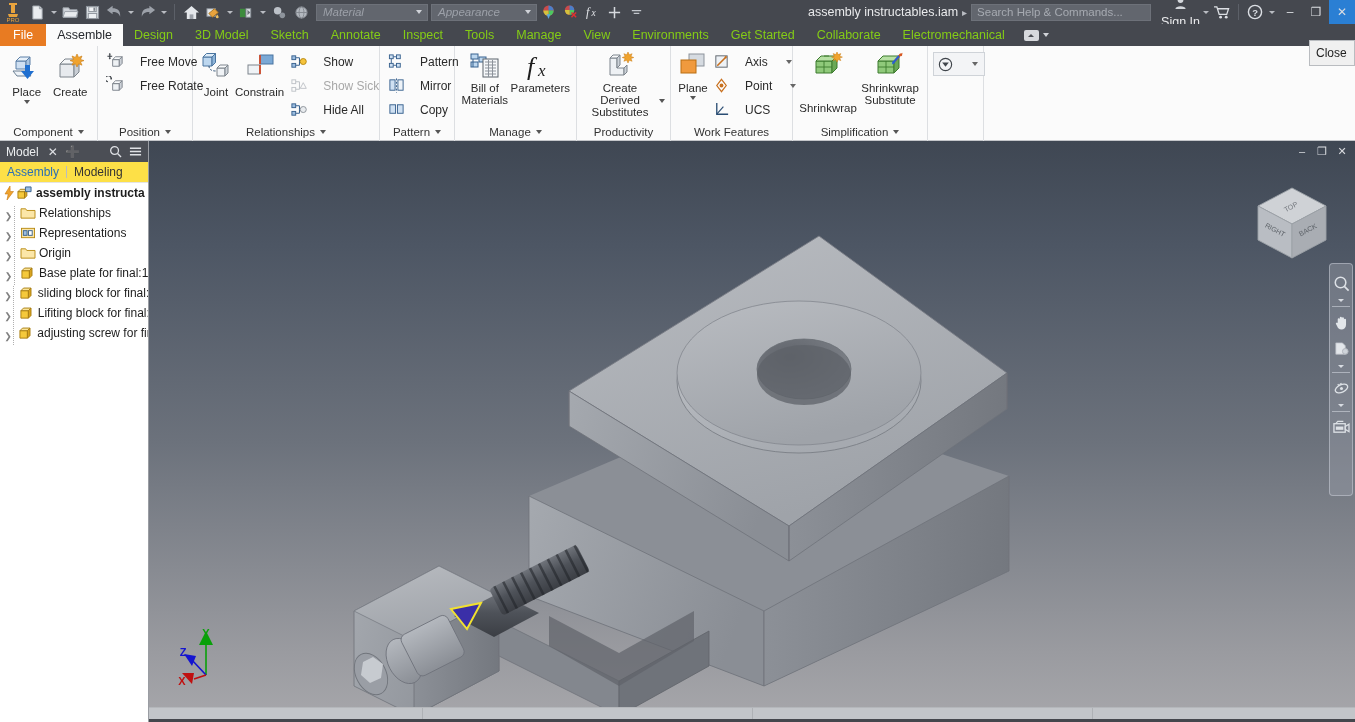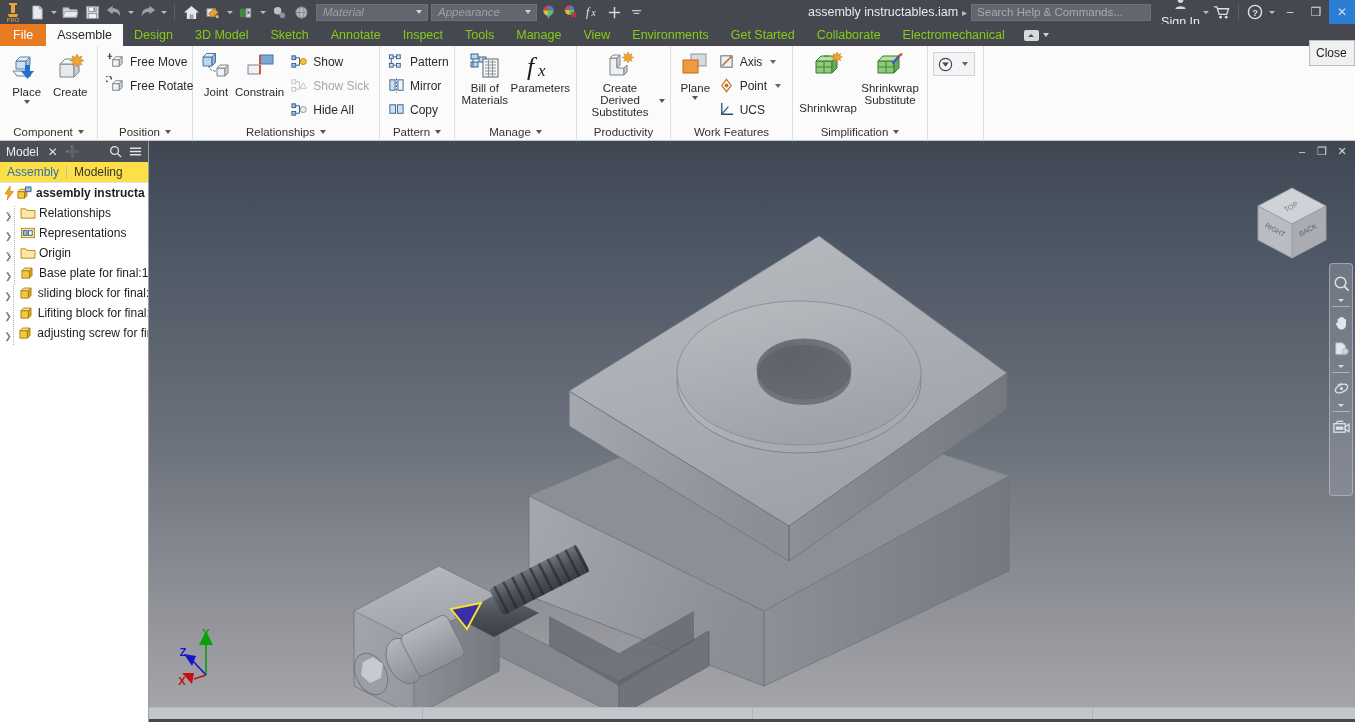--- a/index.html
+++ b/index.html
@@ -87,21 +87,21 @@
   .bigbtn {
     width:52px; display:flex; flex-direction:column; align-items:center; gap:1px;
     padding:2px 1px; cursor:default;
   }
   .bigbtn .lbl { font-size:11.5px; color:#2a2a2a; text-align:center; line-height:12px; }
   .bigbtn .tri { border-left:3.5px solid transparent;border-right:3.5px solid transparent;
                  border-top:4px solid #555; margin-top:1px; }
   .bigbtn.wide { width:78px; }
   .smallcol { display:flex; flex-direction:column; gap:1px; padding-top:1px; }
   .smallbtn {
-    display:flex; align-items:center; gap:5px; padding:1px 6px 1px 3px; height:23px;
+    display:flex; align-items:center; gap:15px; padding:1px 6px 1px 3px; height:23px;
     font-size:12px; color:#2a2a2a; cursor:default; white-space:nowrap;
   }
   .smallbtn.disabled { color:#a8a8a8; }
   .smallbtn .tri { border-left:3.5px solid transparent;border-right:3.5px solid transparent;
                    border-top:4px solid #666; margin-left:3px; }
   .ico { display:flex; align-items:center; justify-content:center; flex:none; }
 
   
   .browser {
     position:absolute; left:0; top:141px; width:149px; height:581px;

